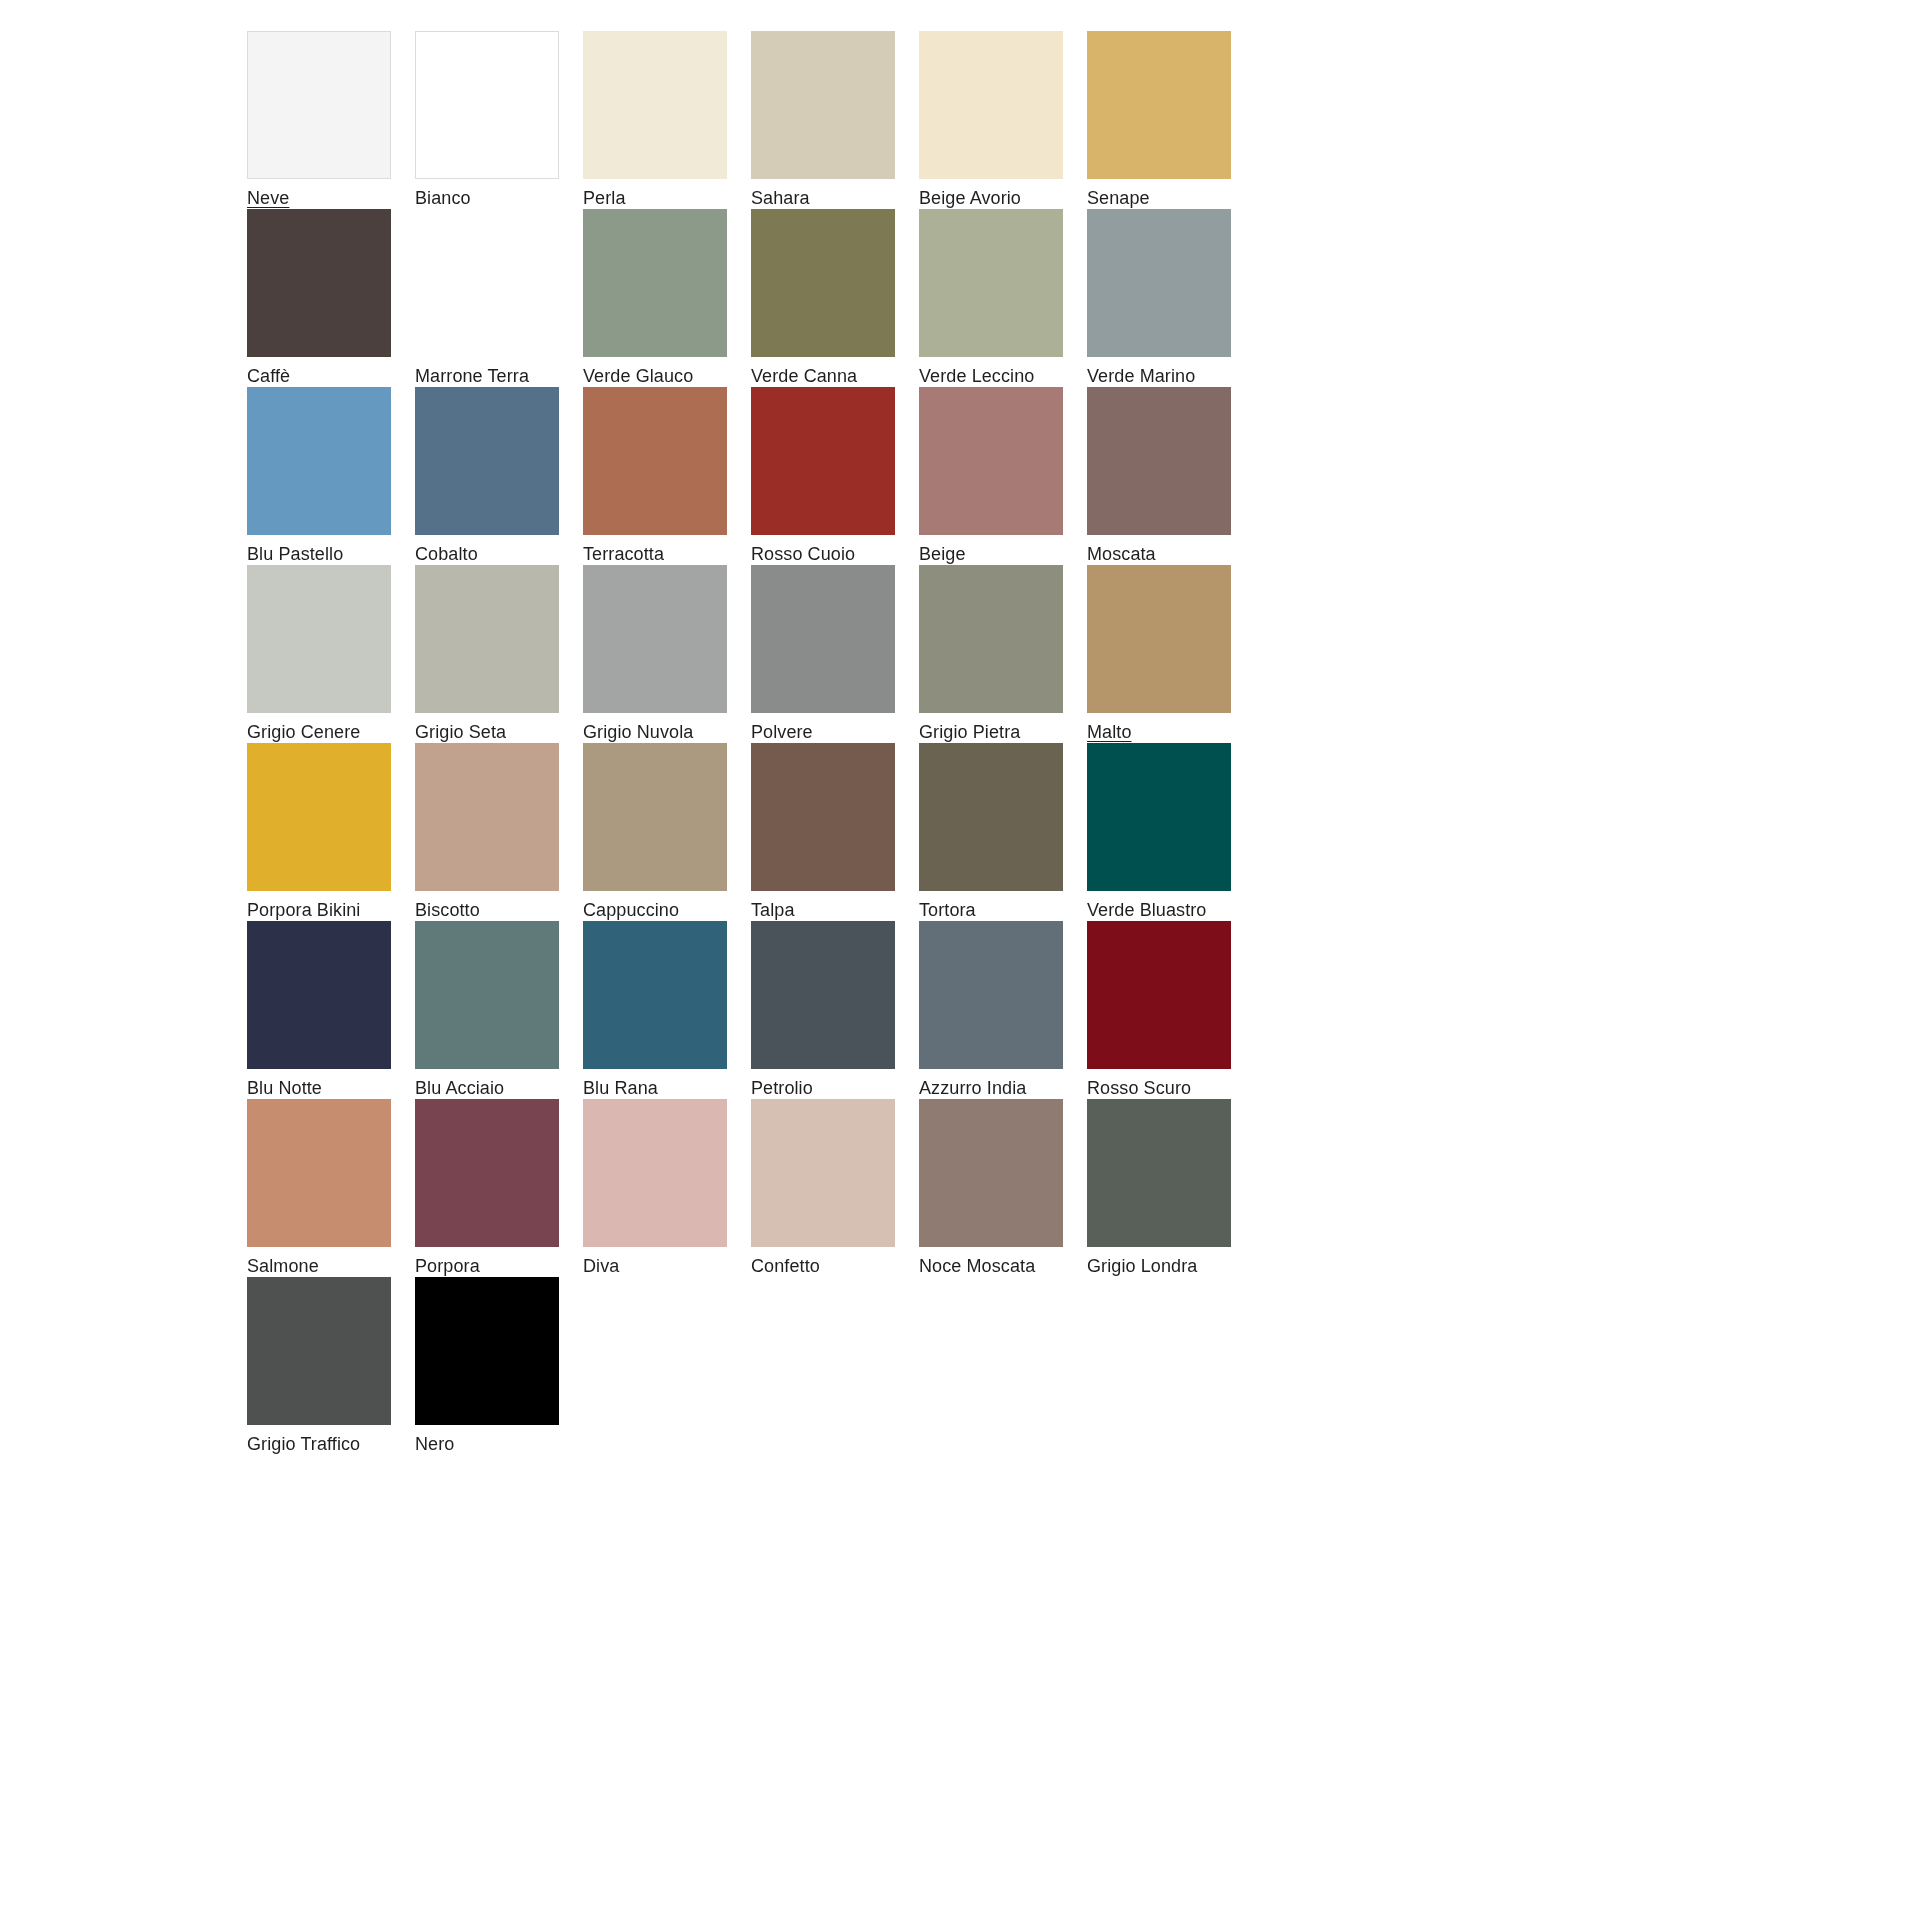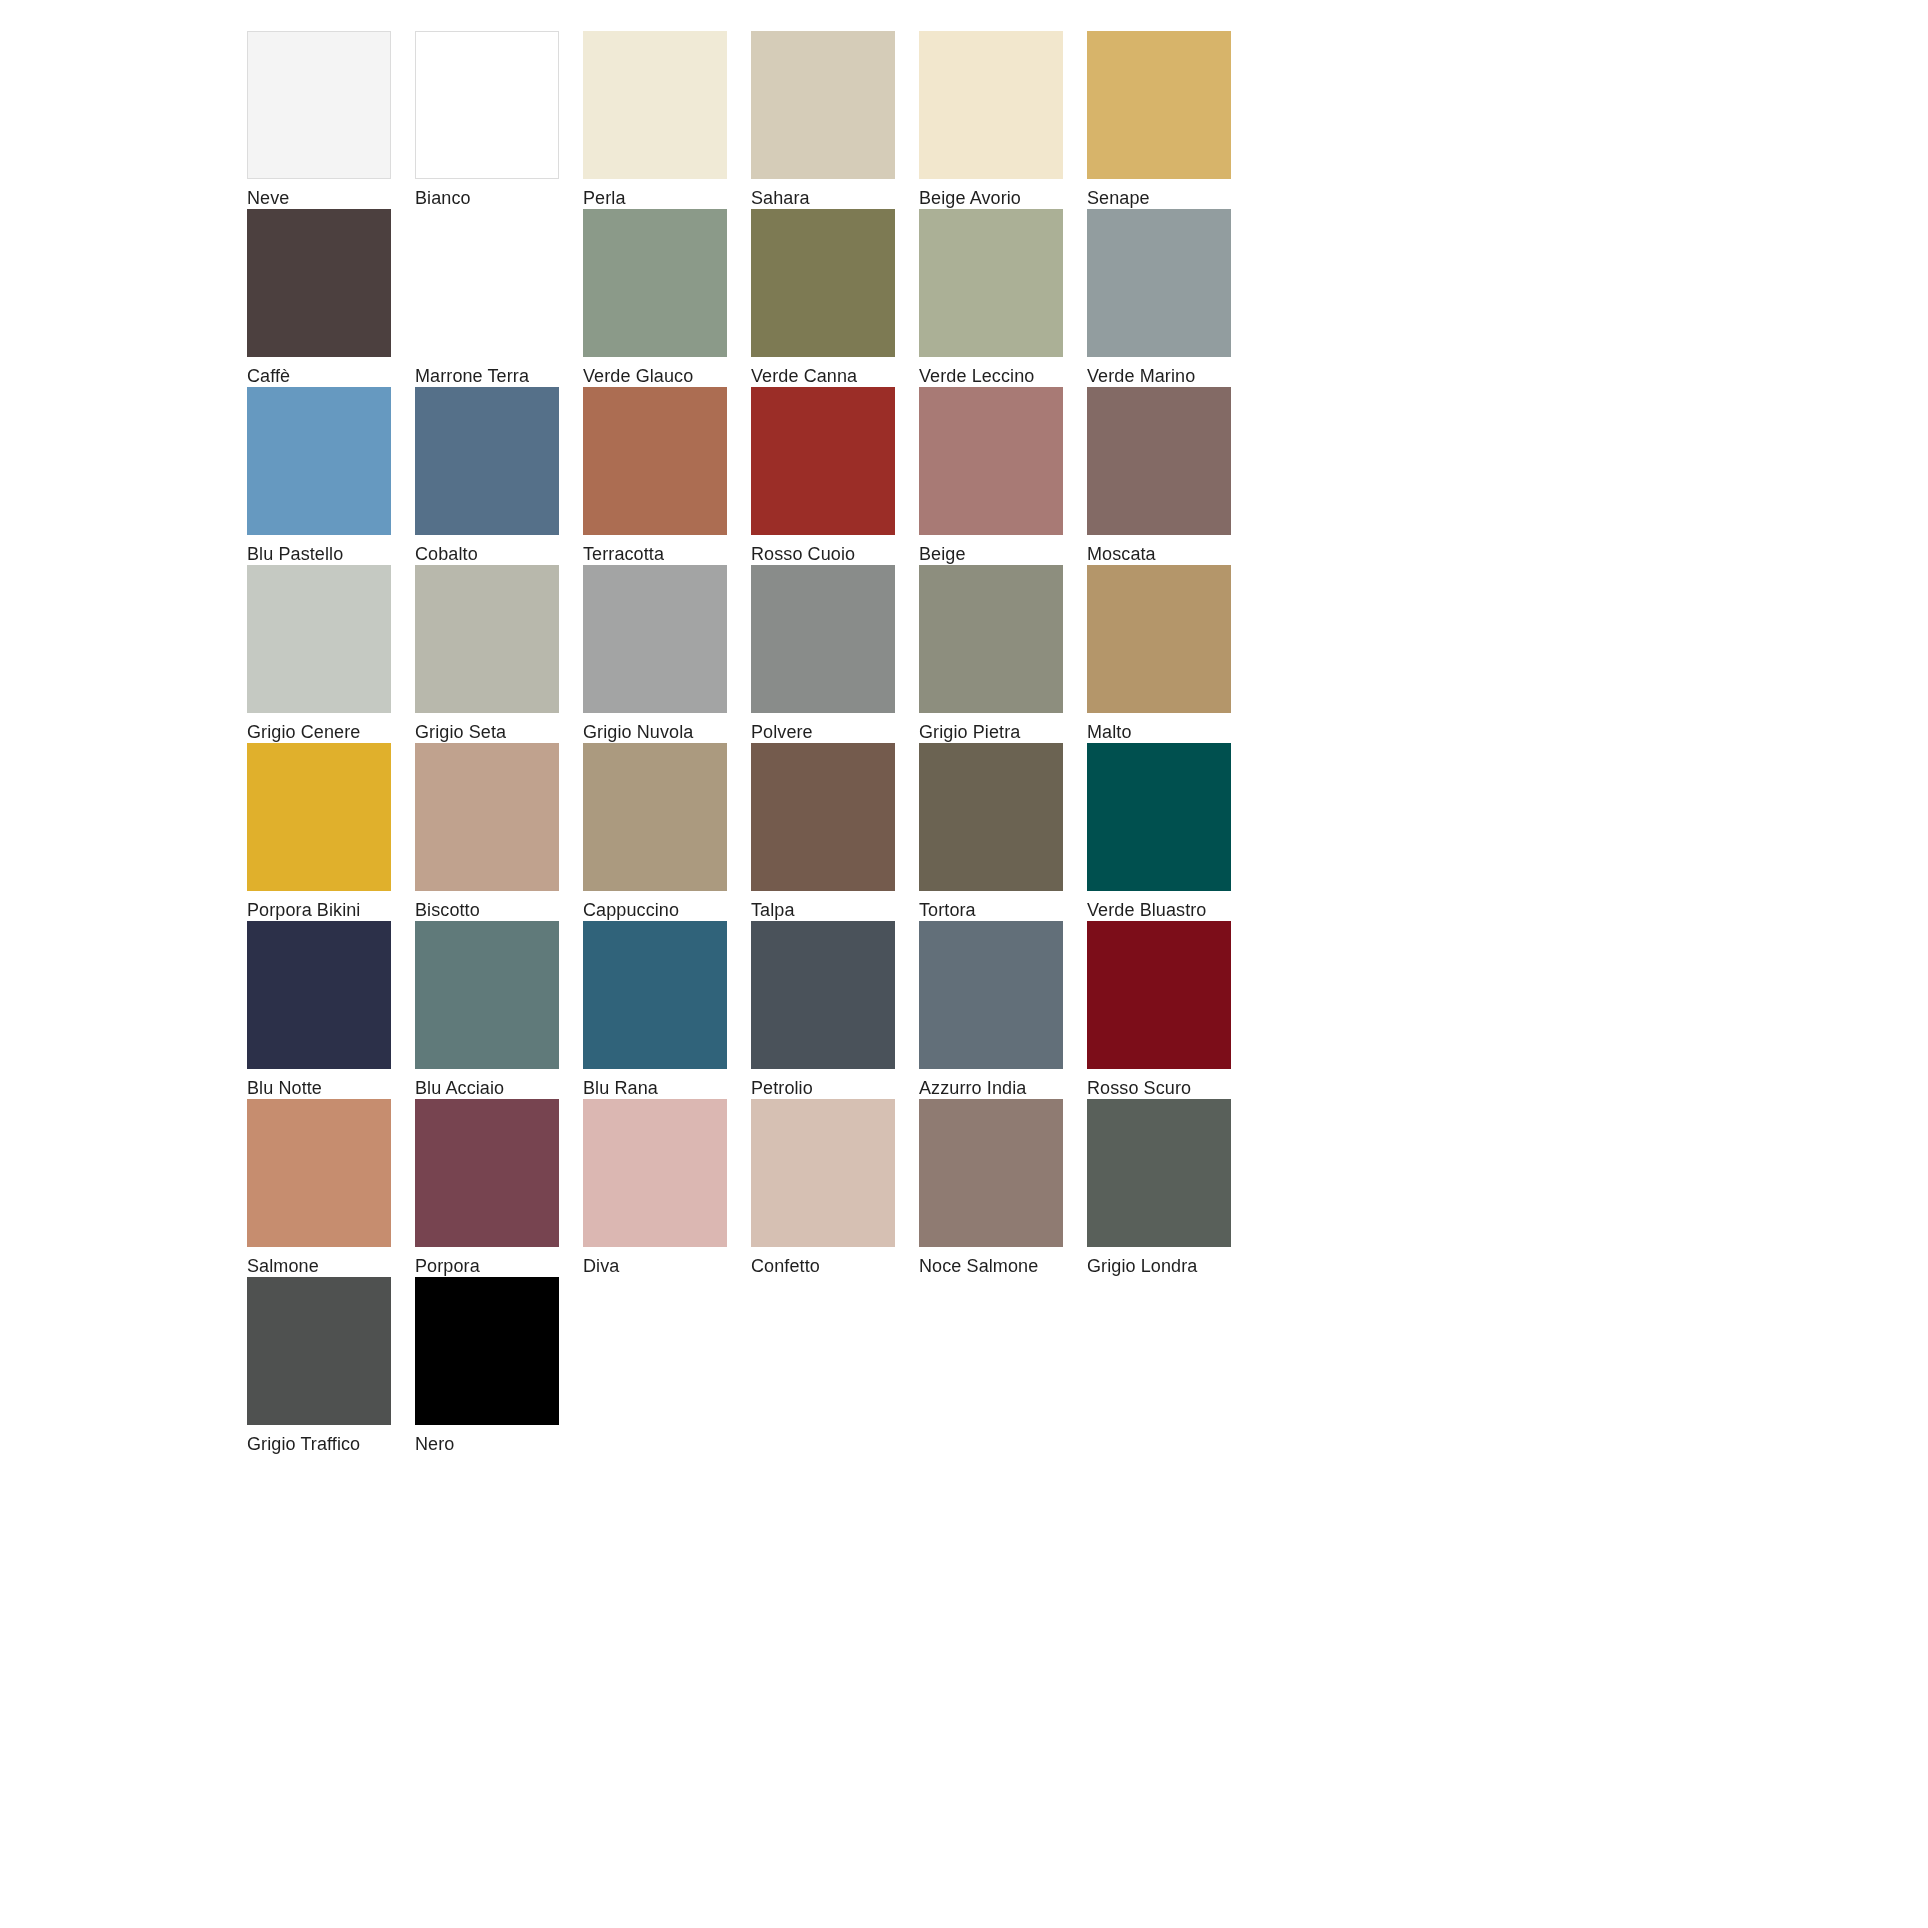--- a/index.html
+++ b/index.html
@@ -51,20 +51,21 @@
     display: inline-block;
     margin-top: 9.4px;
     font-size: 18px;
     line-height: 21px;
     letter-spacing: 0.1px;
     color: #1f1f1f;
     white-space: nowrap;
   }
 
   .swatch-label.is-link {
+    text-decoration: underline;
     text-underline-offset: 2.8px;
     cursor: pointer;
   }
 </style>
 </head>
 <body>
 
 <div id="palette-grid">
     <div class="swatch-cell"><div class="swatch-chip bordered" style="background-color: rgb(244, 244, 244);"></div><span class="swatch-label is-link">Neve</span></div>
     <div class="swatch-cell"><div class="swatch-chip bordered" style="background-color: rgb(255, 255, 255);"></div><span class="swatch-label">Bianco</span></div>
@@ -99,18 +100,18 @@
     <div class="swatch-cell"><div class="swatch-chip" style="background-color: rgb(44, 48, 73);"></div><span class="swatch-label">Blu Notte</span></div>
     <div class="swatch-cell"><div class="swatch-chip" style="background-color: rgb(96, 122, 122);"></div><span class="swatch-label">Blu Acciaio</span></div>
     <div class="swatch-cell"><div class="swatch-chip" style="background-color: rgb(48, 99, 122);"></div><span class="swatch-label">Blu Rana</span></div>
     <div class="swatch-cell"><div class="swatch-chip" style="background-color: rgb(74, 82, 90);"></div><span class="swatch-label">Petrolio</span></div>
     <div class="swatch-cell"><div class="swatch-chip" style="background-color: rgb(98, 111, 121);"></div><span class="swatch-label">Azzurro India</span></div>
     <div class="swatch-cell"><div class="swatch-chip" style="background-color: rgb(124, 13, 25);"></div><span class="swatch-label">Rosso Scuro</span></div>
     <div class="swatch-cell"><div class="swatch-chip" style="background-color: rgb(198, 141, 111);"></div><span class="swatch-label">Salmone</span></div>
     <div class="swatch-cell"><div class="swatch-chip" style="background-color: rgb(119, 68, 80);"></div><span class="swatch-label">Porpora</span></div>
     <div class="swatch-cell"><div class="swatch-chip" style="background-color: rgb(219, 183, 178);"></div><span class="swatch-label">Diva</span></div>
     <div class="swatch-cell"><div class="swatch-chip" style="background-color: rgb(214, 192, 179);"></div><span class="swatch-label">Confetto</span></div>
-    <div class="swatch-cell"><div class="swatch-chip" style="background-color: rgb(143, 123, 114);"></div><span class="swatch-label">Noce Salmone</span></div>
+    <div class="swatch-cell"><div class="swatch-chip" style="background-color: rgb(143, 123, 114);"></div><span class="swatch-label">Noce Moscata</span></div>
     <div class="swatch-cell"><div class="swatch-chip" style="background-color: rgb(89, 96, 90);"></div><span class="swatch-label">Grigio Londra</span></div>
     <div class="swatch-cell"><div class="swatch-chip" style="background-color: rgb(79, 81, 80);"></div><span class="swatch-label">Grigio Traffico</span></div>
     <div class="swatch-cell"><div class="swatch-chip" style="background-color: rgb(0, 0, 0);"></div><span class="swatch-label">Nero</span></div>
   </div>
 
 
 </body></html>

